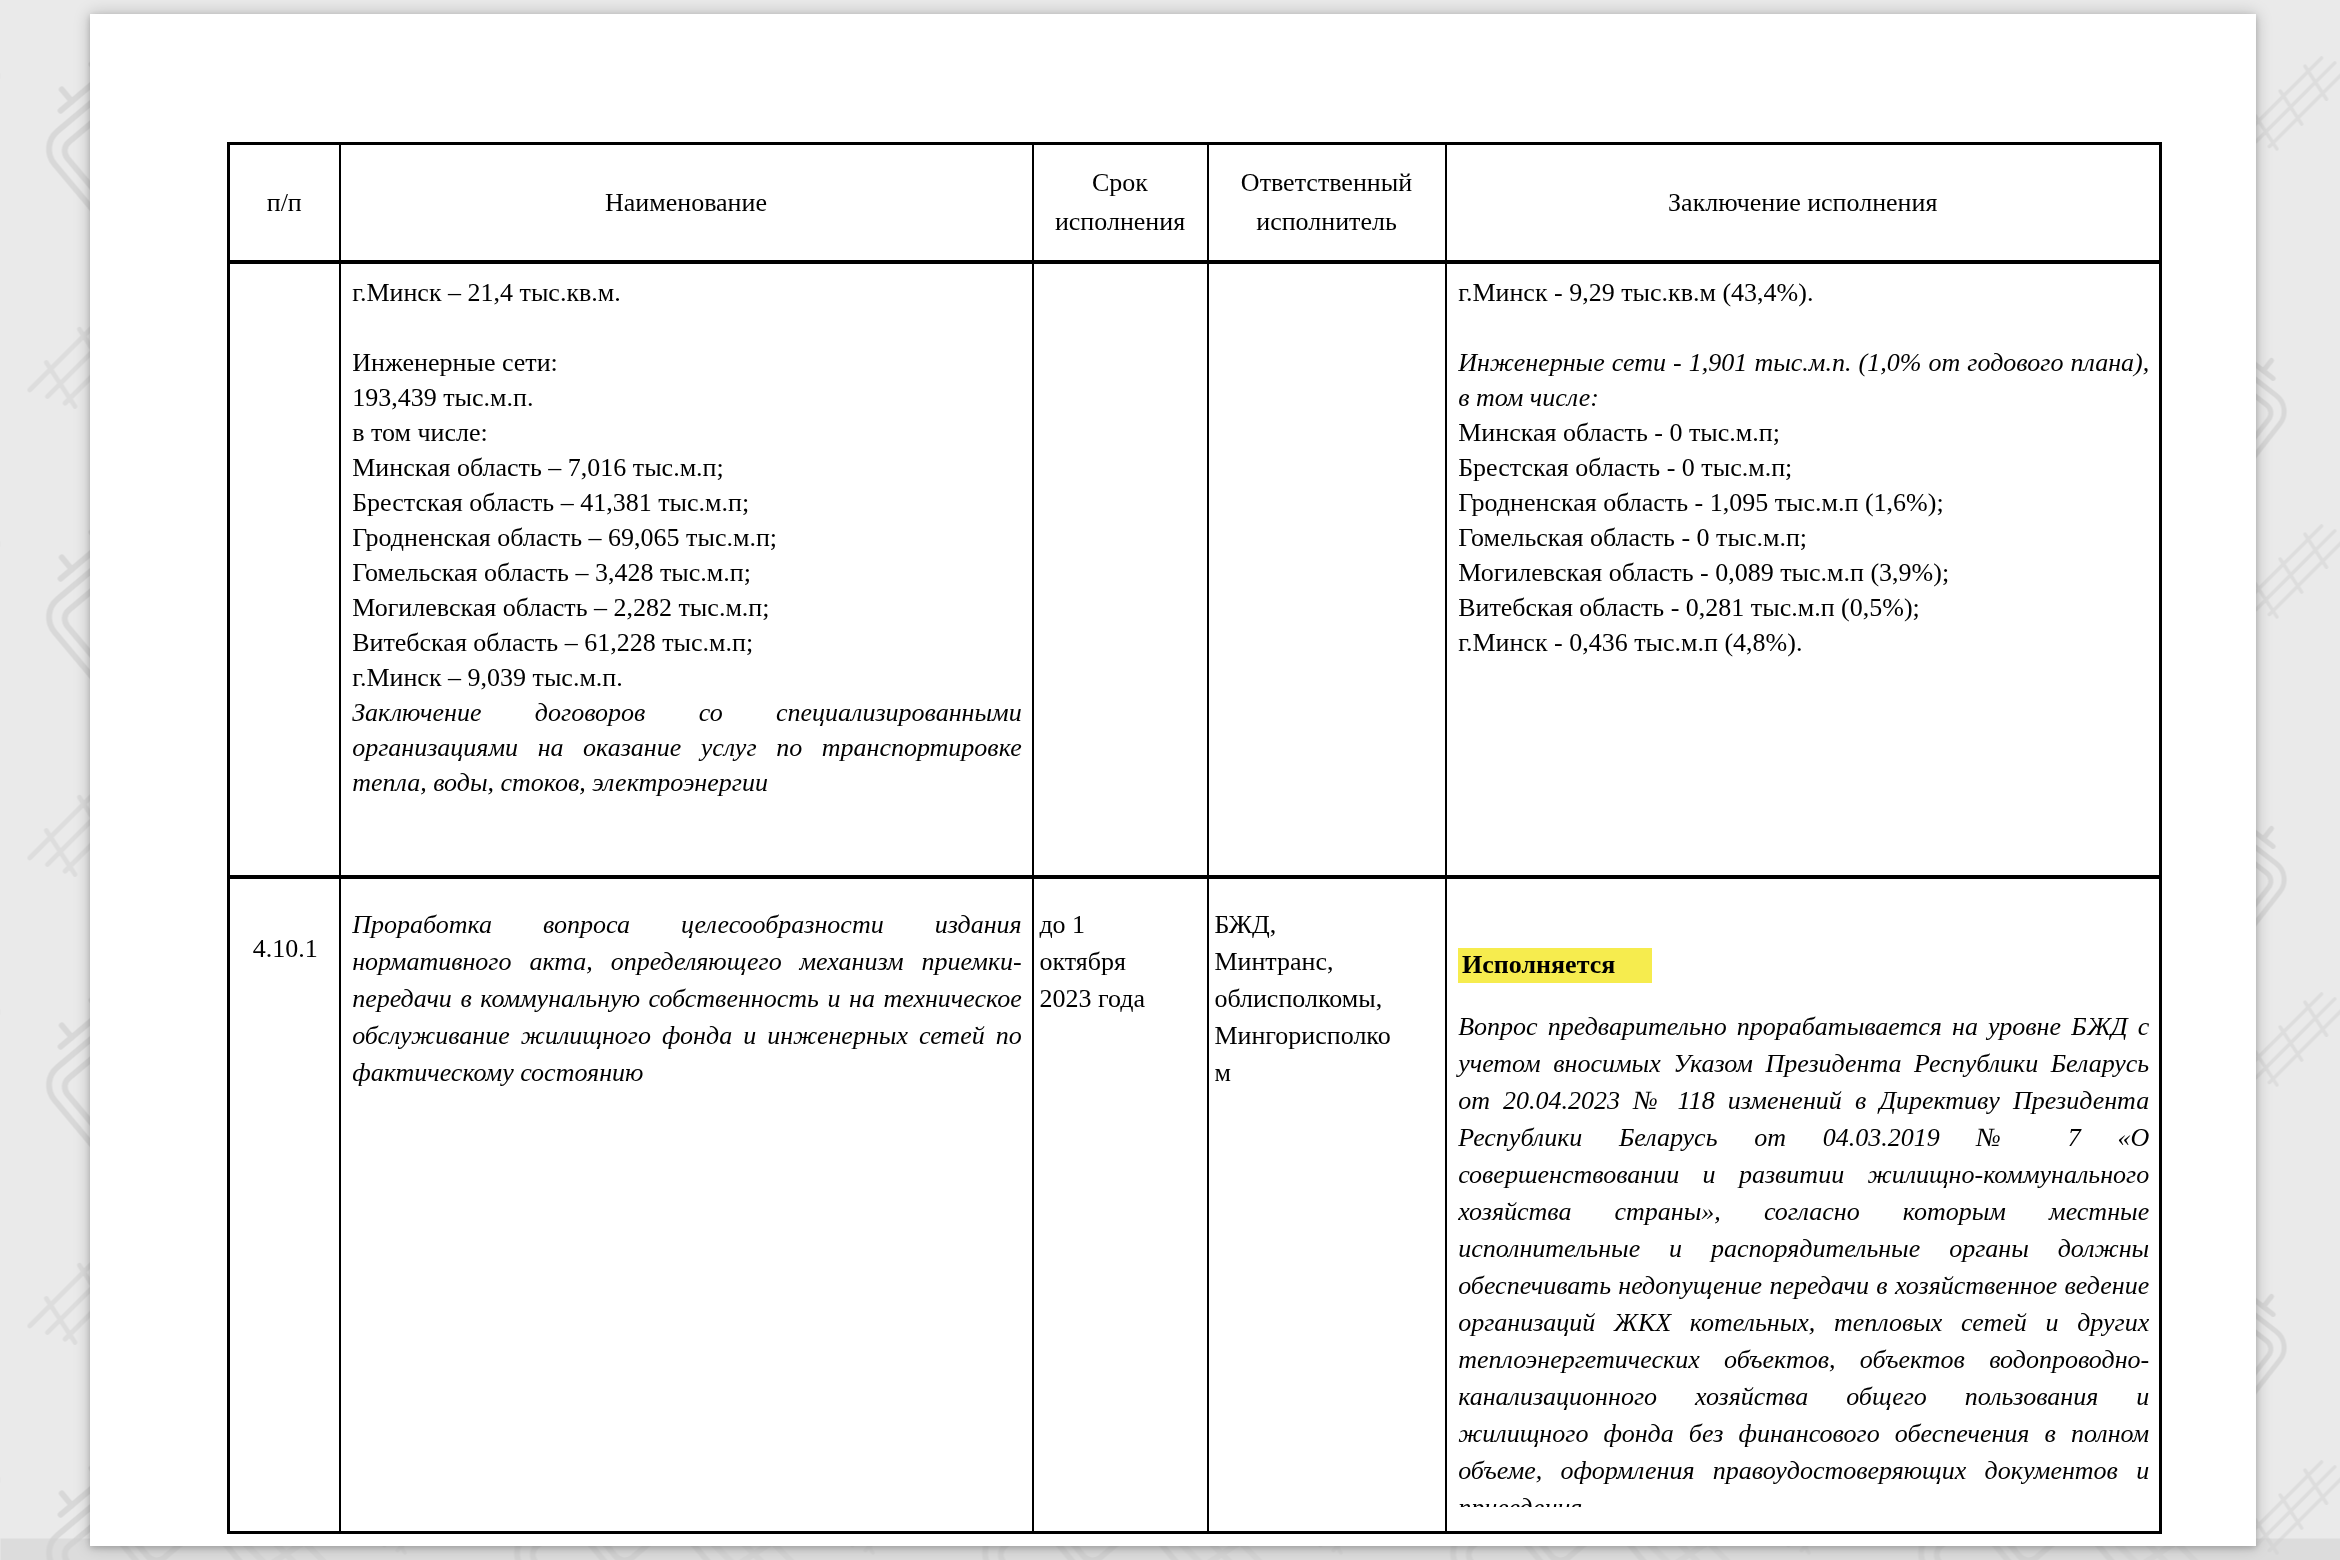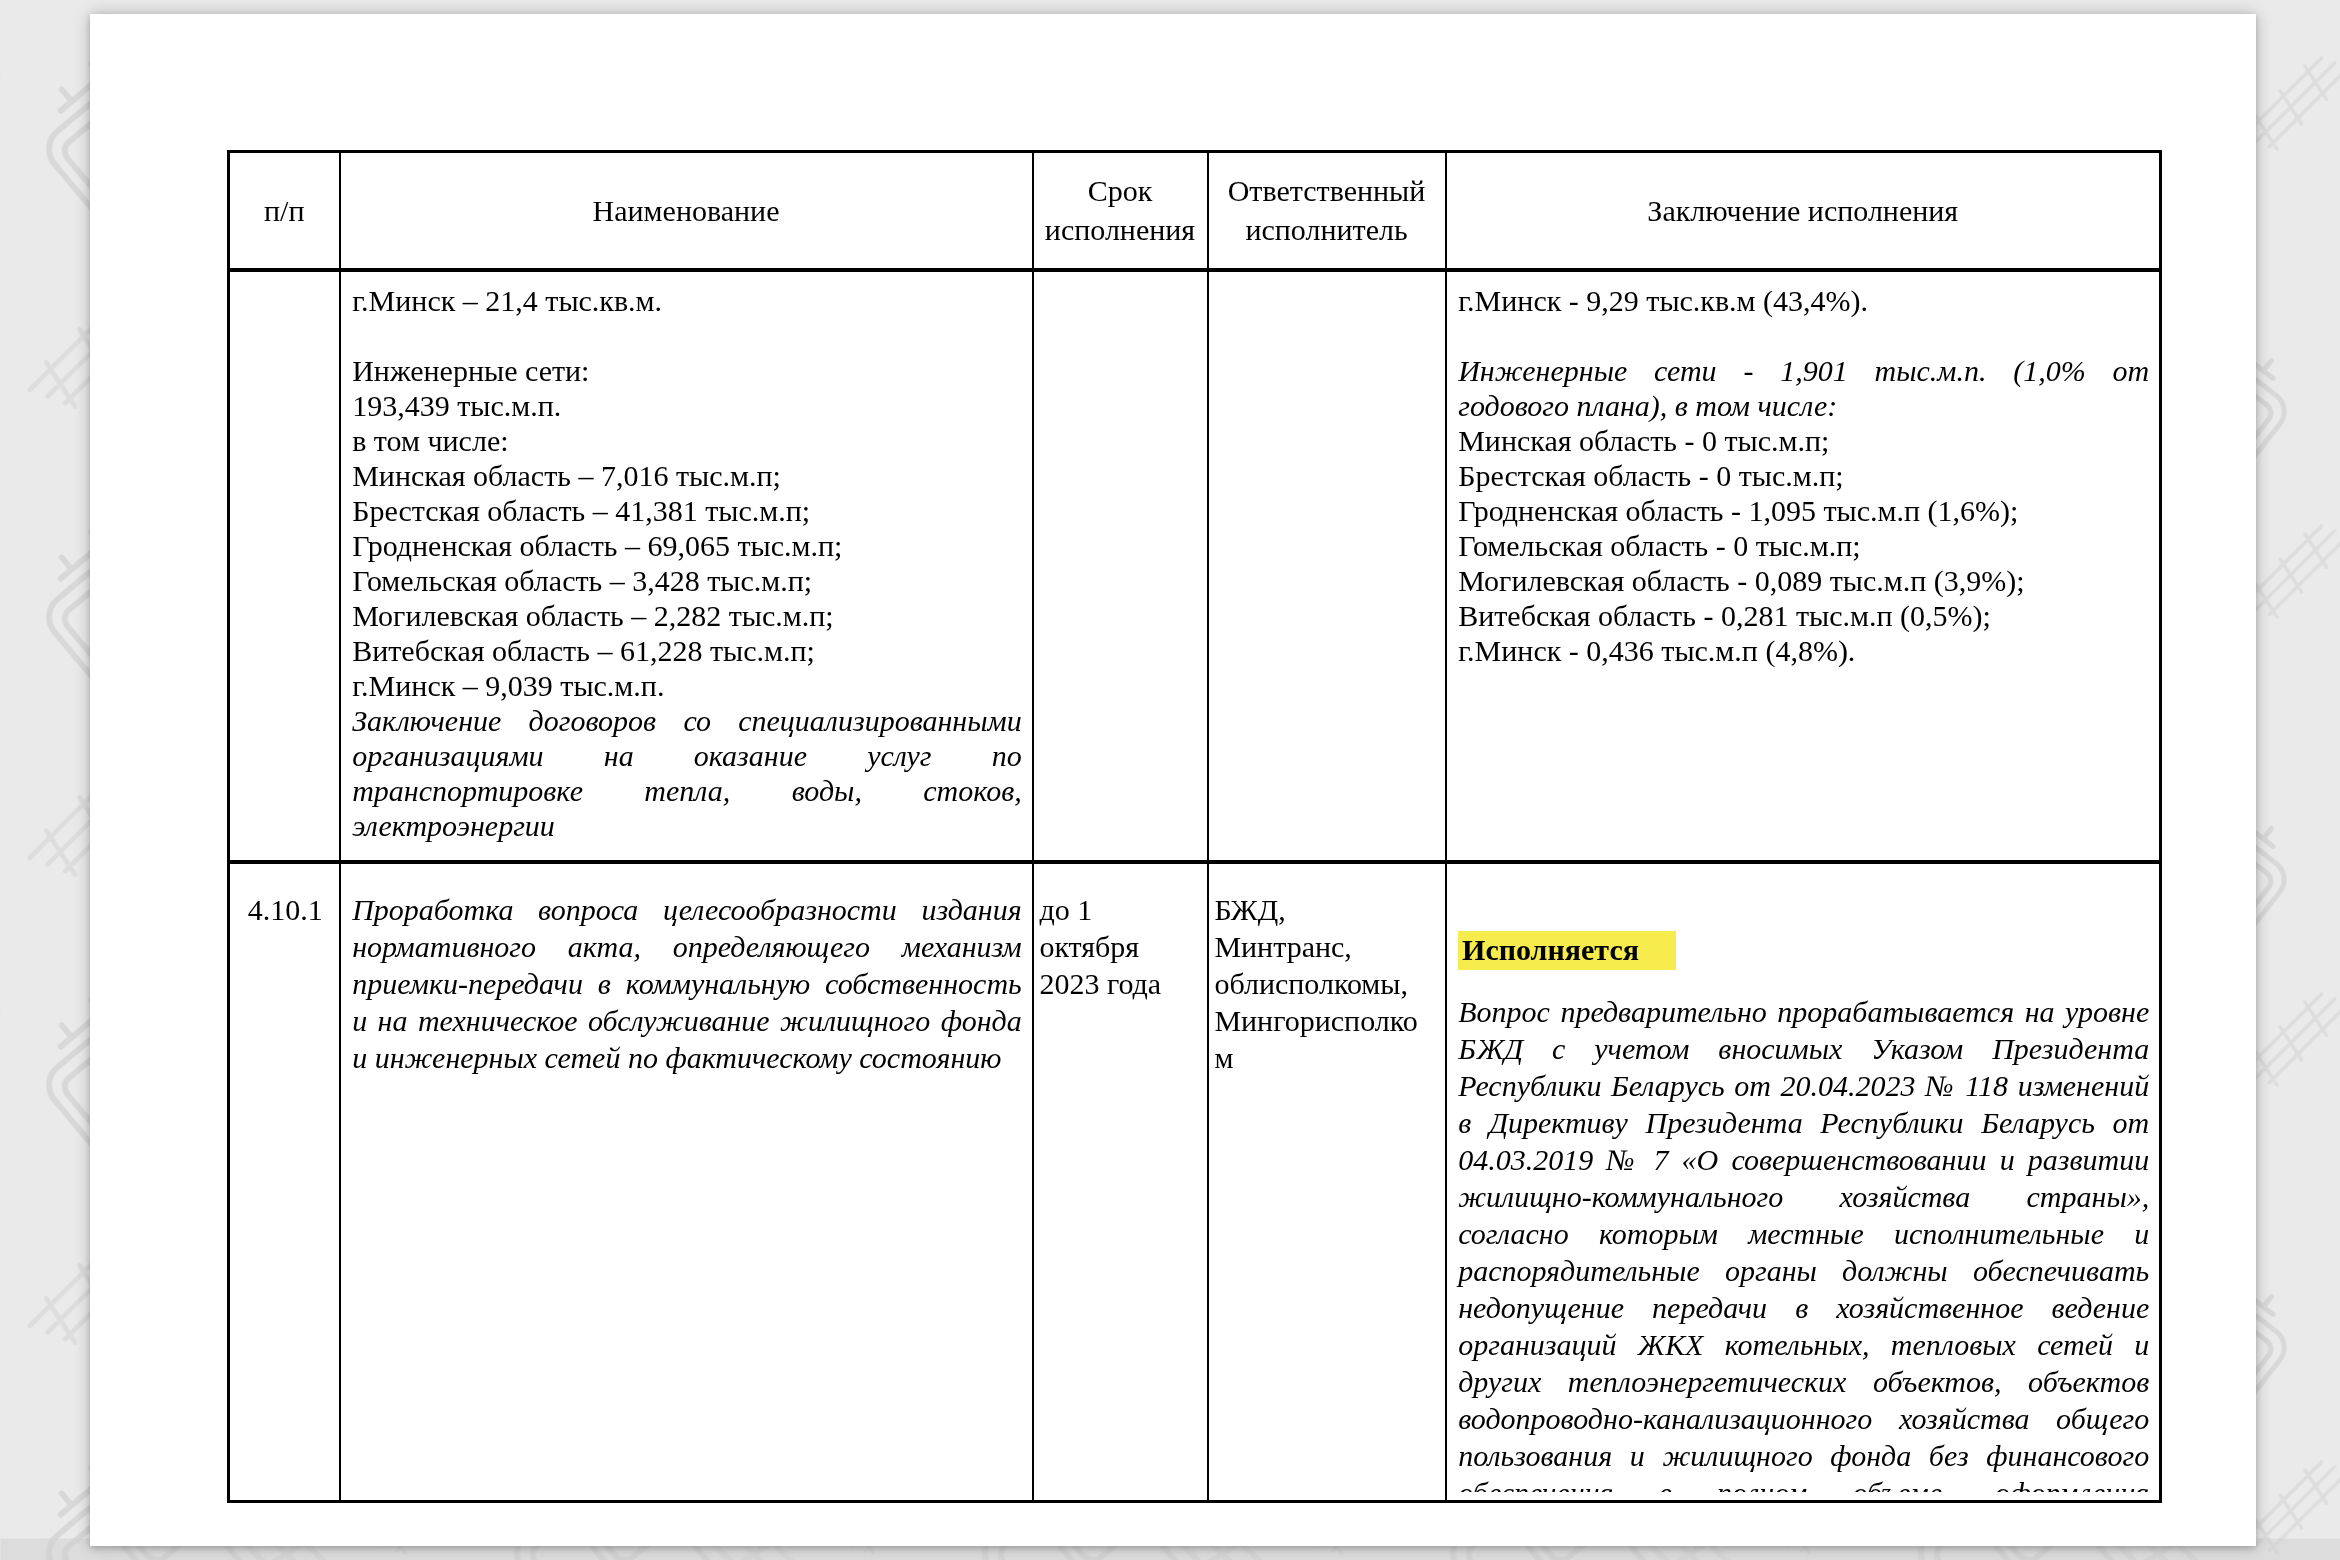--- a/index.html
+++ b/index.html
@@ -9,23 +9,23 @@
     font-family:"Liberation Serif","DejaVu Serif",serif;
     color:#000;
   }
   .watermark{position:absolute;left:0;top:0;z-index:0;display:block;}
   .sheet{
     position:absolute;left:90px;top:13.7px;width:2166px;height:1532px;
     background:#ffffff;z-index:1;
     box-shadow:0 0 15.6px rgba(0,0,0,.22), 0 2px 5.9px rgba(0,0,0,.18);
   }
   table.doc-table{
-    position:absolute;left:137px;top:136px;width:1932px;
+    position:absolute;left:137px;top:128px;width:1932px;
     border-collapse:collapse;table-layout:fixed;
-    font-size:30px;line-height:37px;
+    font-size:26px;line-height:37px;
   }
   .doc-table th,.doc-table td{
     border:2.9px solid #000;vertical-align:top;padding:0;overflow:hidden;
     font-weight:normal;
   }
   .doc-table{border:3.9px solid #000;}
   .doc-table thead th{
     border-bottom-width:4.9px;vertical-align:middle;text-align:center;
     height:115px;line-height:39px;
   }
@@ -36,21 +36,21 @@
   .r2 .cellbox{height:601px;padding:27px 9.8px 0 11.7px;}
   .cellbox.center{text-align:left;padding-left:5.9px;padding-right:5.9px;}
   .para{text-align:justify;font-style:italic;}
   .line:empty::before{content:"\00a0";}
   .status-wrap{margin-bottom:25px;margin-top:40px;}
   .status{
     font-weight:bold;
     background:#f6ec4e;
     padding:2px 37px 3.9px 3.9px;
   }
-  .num-cell{text-align:center;}
+  .num-cell{text-align:center;margin-top:24px;}
 </style>
 </head>
 <body>
 
 <svg class="watermark" width="2341" height="1560" viewBox="0 0 2400 1600" xmlns="http://www.w3.org/2000/svg">
   <defs>
     <g id="trainGlyph" fill="none" stroke="#d8d8d8" stroke-width="6" stroke-linecap="round" stroke-linejoin="round">
       <rect x="0" y="0" width="150" height="200" rx="24"></rect>
       <rect x="14" y="16" width="55" height="72" rx="12"></rect>
       <rect x="81" y="16" width="55" height="72" rx="12"></rect>

